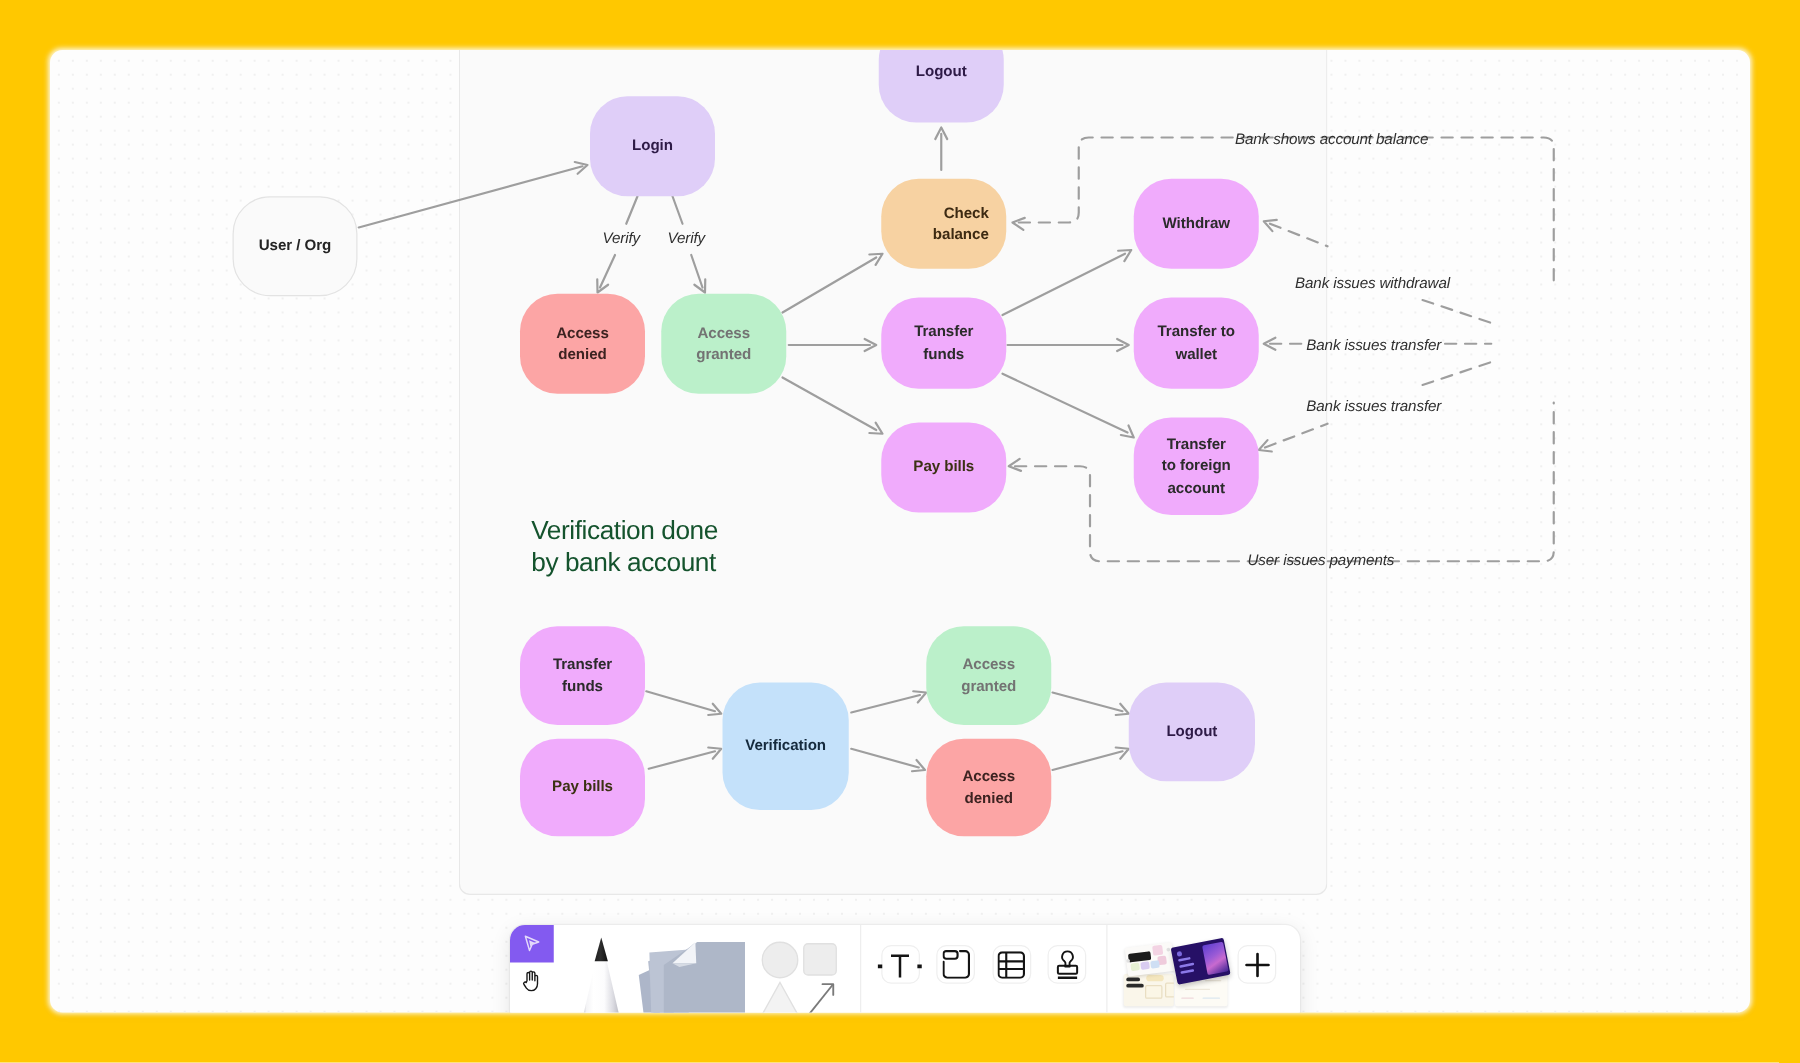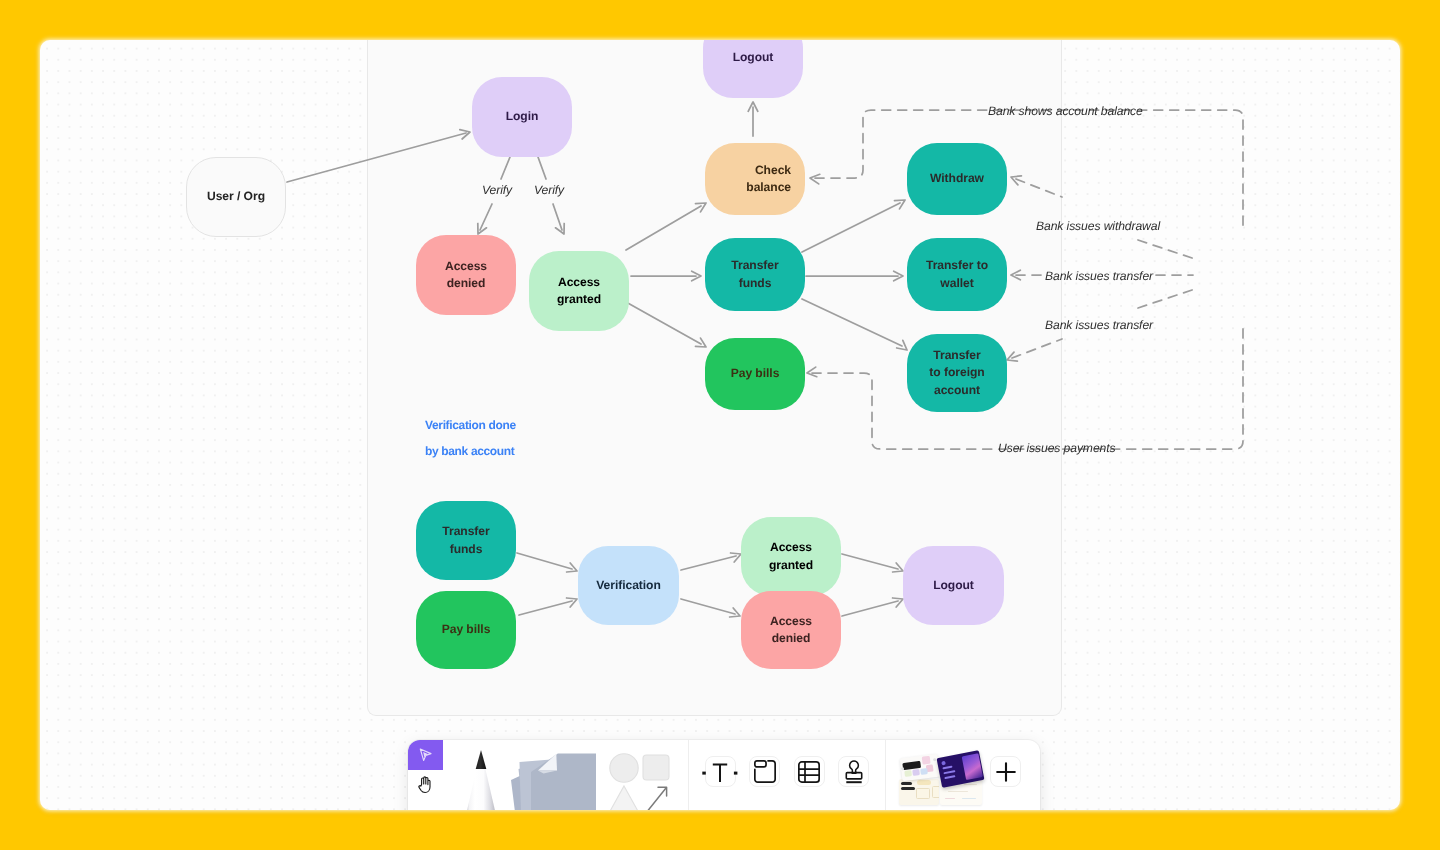--- a/index.html
+++ b/index.html
@@ -43,36 +43,36 @@
     border-radius: 30px;
     font-size: 12.1px;
     font-weight: bold;
     line-height: 17.5px;
     letter-spacing: -0.05px;
     color: #2B2B2B;
   }
   .node > span { display: block; max-width: 72px; }
   .node.narrow > span { max-width: 58px; }
   .n-purple { background: #DFCEF8; color: #2E1B47; }
-  .n-green  { background: #BBF0CA; color: #000000; margin-top: 16px; }
+  .n-green  { background: #BBF0CA; color: #737373; }
   .n-red    { background: #fca5a5; color: #3D2321; }
   .n-orange { background: #F7D2A2; color: #3D2A12; }
-  .n-yellow { background: #22c55e; color: #3B3113; }
-  .n-gray   { background: #14b8a6; color: #2B2B2B; }
+  .n-yellow { background: #f0abfc; color: #3B3113; }
+  .n-gray   { background: #f0abfc; color: #2B2B2B; }
   .n-blue   { background: #C4E1FA; color: #152A3D; }
   .n-outline{ background: #FAFAFA; border: 1.4px solid #E3E3E3; color: #242424; }
 
   
   #sect-title {
     position: absolute;
     left: 385px; top: 372px;
-    font-size: 12px;
-    font-weight: bold;
+    font-size: 21px;
+    font-weight: normal;
     line-height: 26px;
-    color: #3b82f6;
+    color: #14532d;
     letter-spacing: -0.35px;
   }
   svg.edges { position: absolute; left: 0; top: 0; width: 1360px; height: 770px; overflow: visible; pointer-events: none; }
   .elabel {
     position: absolute;
     font-size: 12.15px;
     font-style: italic;
     color: #2F2F2F;
     white-space: nowrap;
     background: transparent;
@@ -252,21 +252,21 @@
   <div class="node n-gray" style="left:867px;top:198px;width:100px;height:73px;">
       <span>Transfer to wallet</span>
     </div>
 
   <div class="node n-gray" style="left:376px;top:461px;width:100px;height:79px;">
       <span>Transfer funds</span>
     </div>
   <div class="node n-yellow" style="left:376px;top:551px;width:100px;height:78px;">
       <span>Pay bills</span>
     </div>
-  <div class="node n-blue" style="left:538px;top:506px;width:101px;height:79px;">
+  <div class="node n-blue" style="left:538px;top:506px;width:101px;height:102px;">
       <span>Verification</span>
     </div>
   <div class="node n-green" style="left:701px;top:461px;width:100px;height:79px;">
       <span>Access granted</span>
     </div>
   <div class="node n-red" style="left:701px;top:551px;width:100px;height:78px;">
       <span>Access denied</span>
     </div>
   <div class="node n-purple" style="left:863px;top:506px;width:101px;height:79px;">
       <span>Logout</span>

